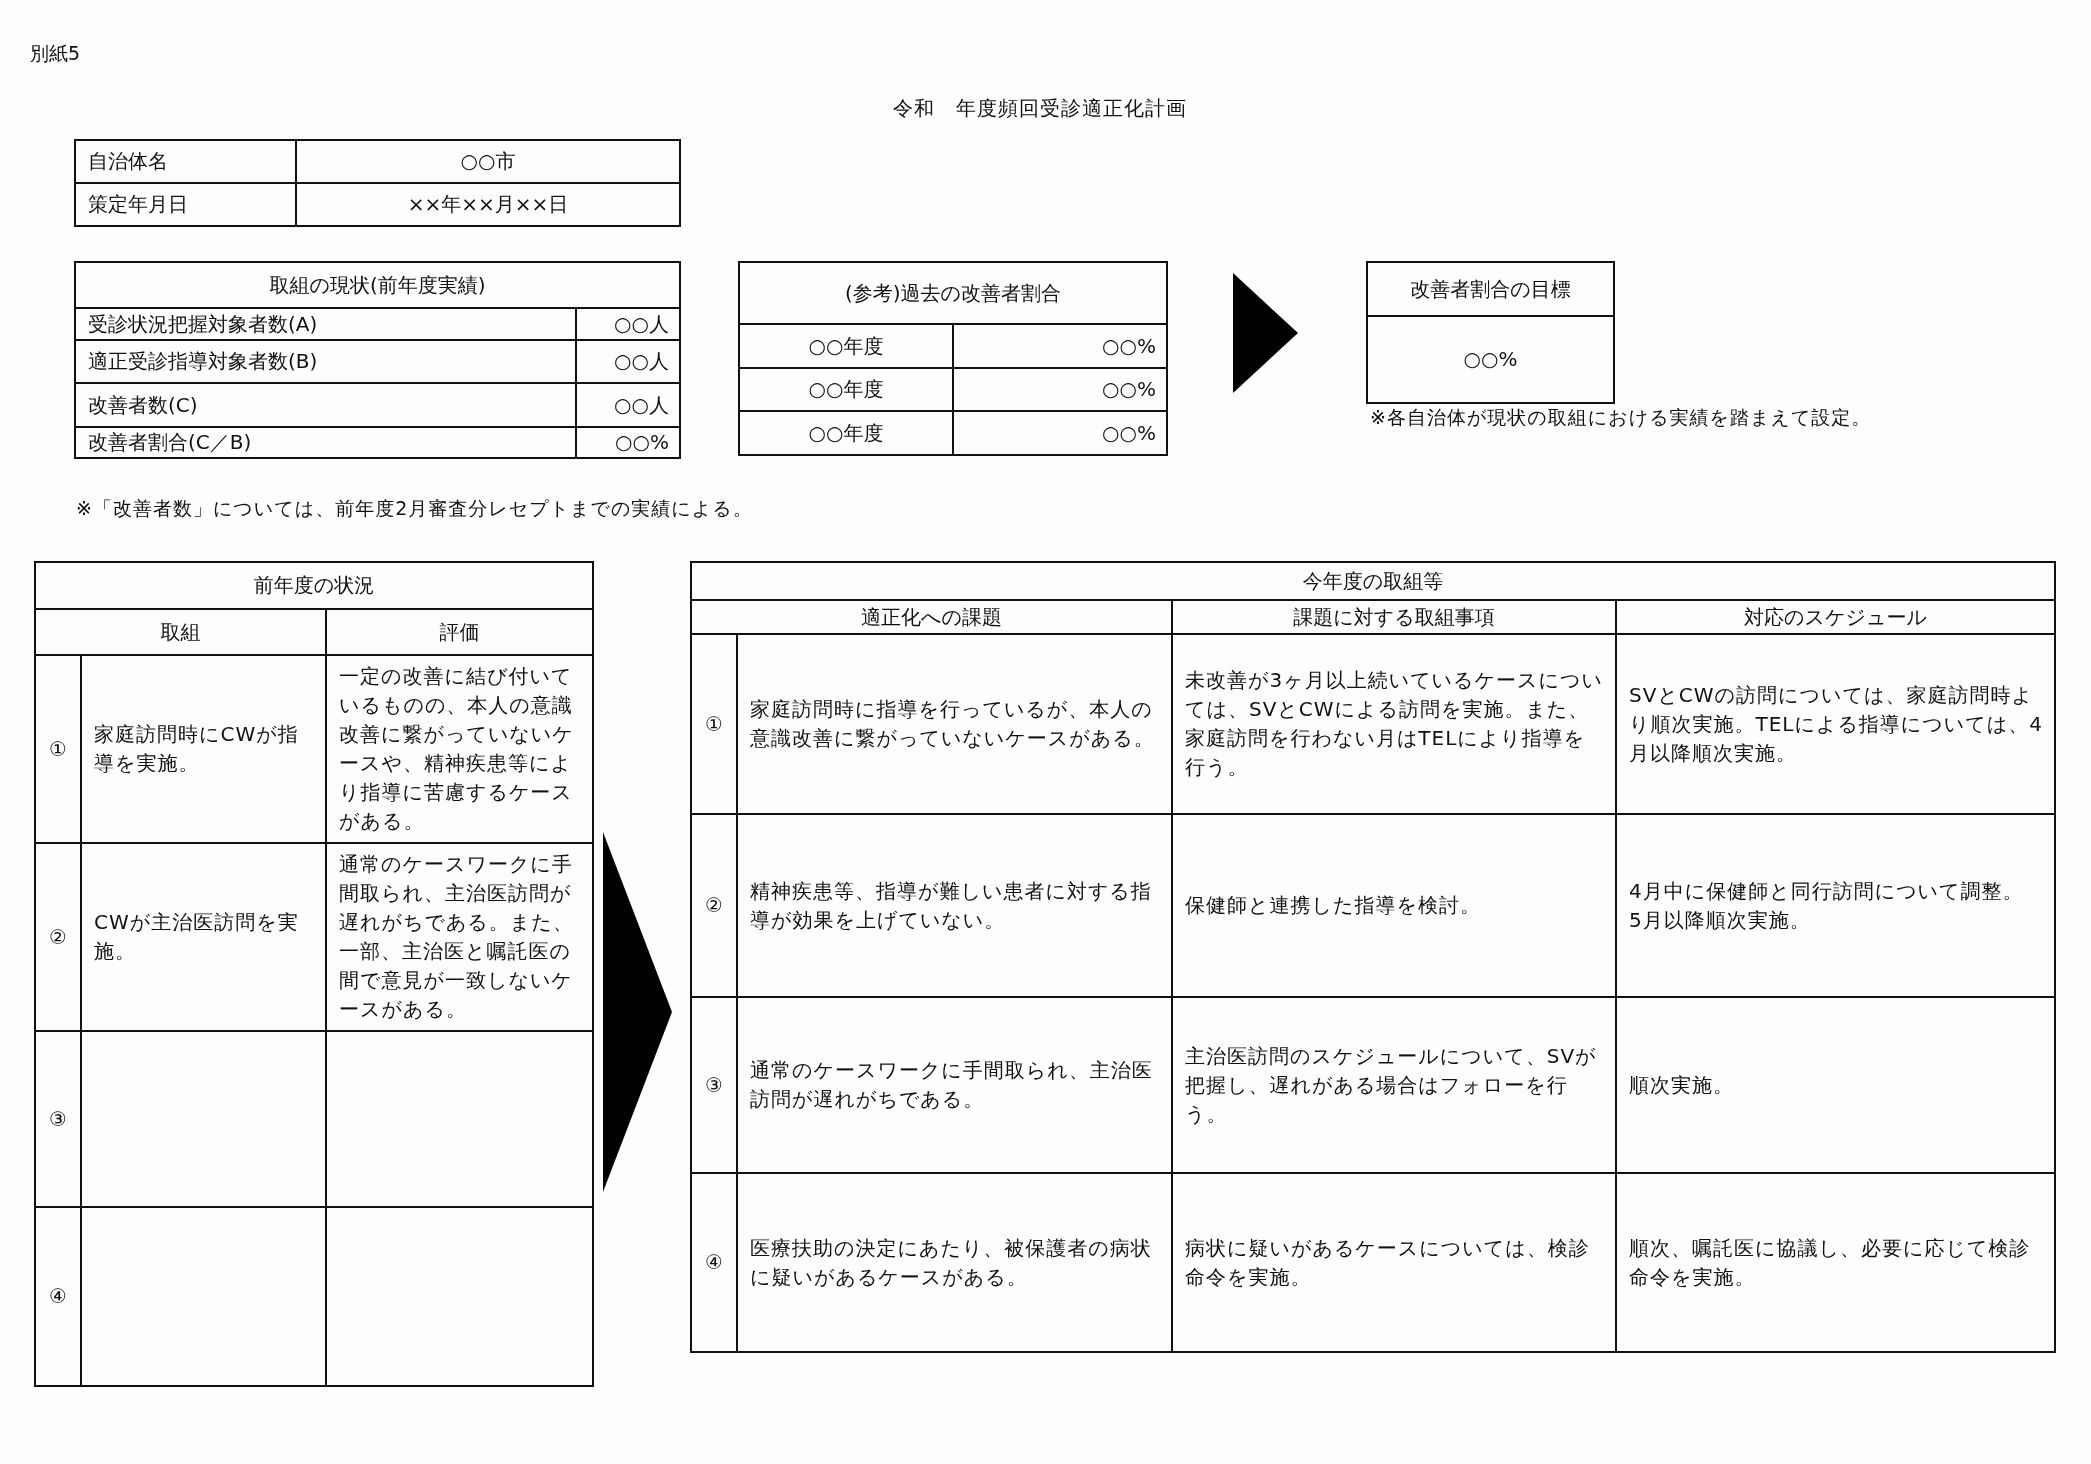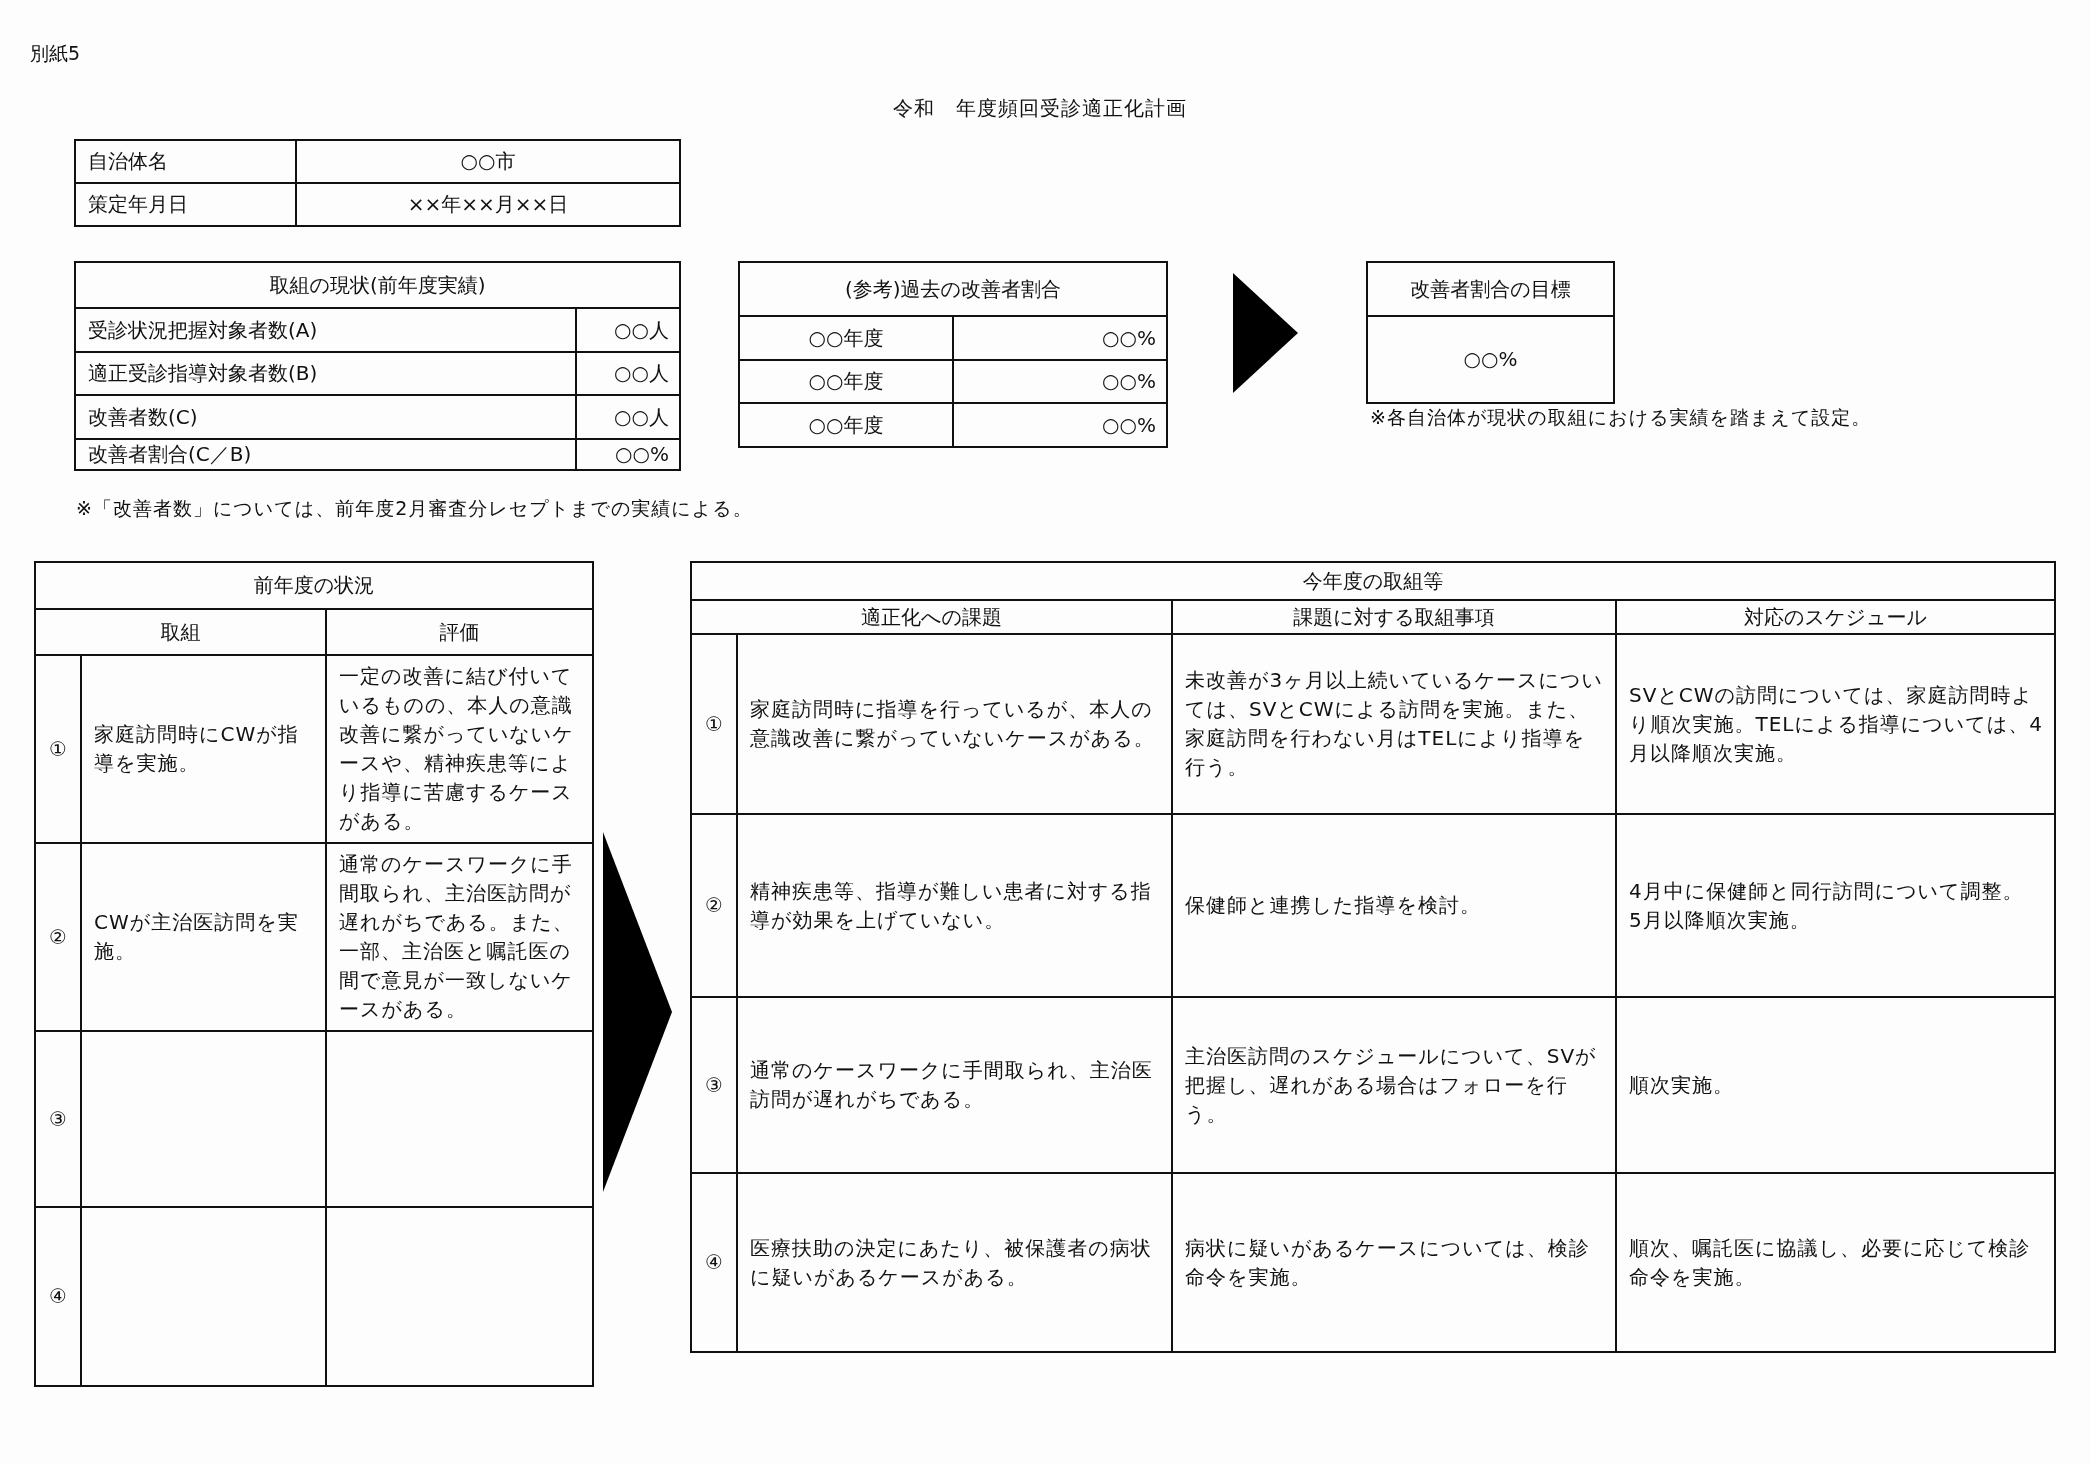--- a/index.html
+++ b/index.html
@@ -47,21 +47,21 @@
 
 <table class="grid" style="left:74px; top:261px; width:605px;">
   <colgroup>
       <col style="width:501px">
       <col style="width:104px">
     </colgroup>
   <tbody>
       <tr style="height:46px">
     <td colspan="2" class="center">取組の現状(前年度実績)</td>
   </tr>
-  <tr style="height:44px">
+  <tr style="height:32px">
     <td class="left">受診状況把握対象者数(A)</td>
     <td class="right">○○人</td>
   </tr>
   <tr style="height:43px">
     <td class="left">適正受診指導対象者数(B)</td>
     <td class="right">○○人</td>
   </tr>
   <tr style="height:44px">
     <td class="left">改善者数(C)</td>
     <td class="right">○○人</td>
@@ -73,21 +73,21 @@
 </tbody>
   </table>
 <div class="txt" style="left:76px; top:499px; font-size:19px; letter-spacing:1px;">※「改善者数」については、前年度2月審査分レセプトまでの実績による。</div>
 
 <table class="grid" style="left:738px; top:261px; width:428px;">
   <colgroup>
       <col style="width:214px">
       <col style="width:214px">
     </colgroup>
   <tbody>
-      <tr style="height:54px">
+      <tr style="height:62px">
     <td colspan="2" class="center">(参考)過去の改善者割合</td>
   </tr>
   <tr style="height:44px">
     <td class="center">○○年度</td>
     <td class="right">○○%</td>
   </tr>
   <tr style="height:43px">
     <td class="center">○○年度</td>
     <td class="right">○○%</td>
   </tr>

